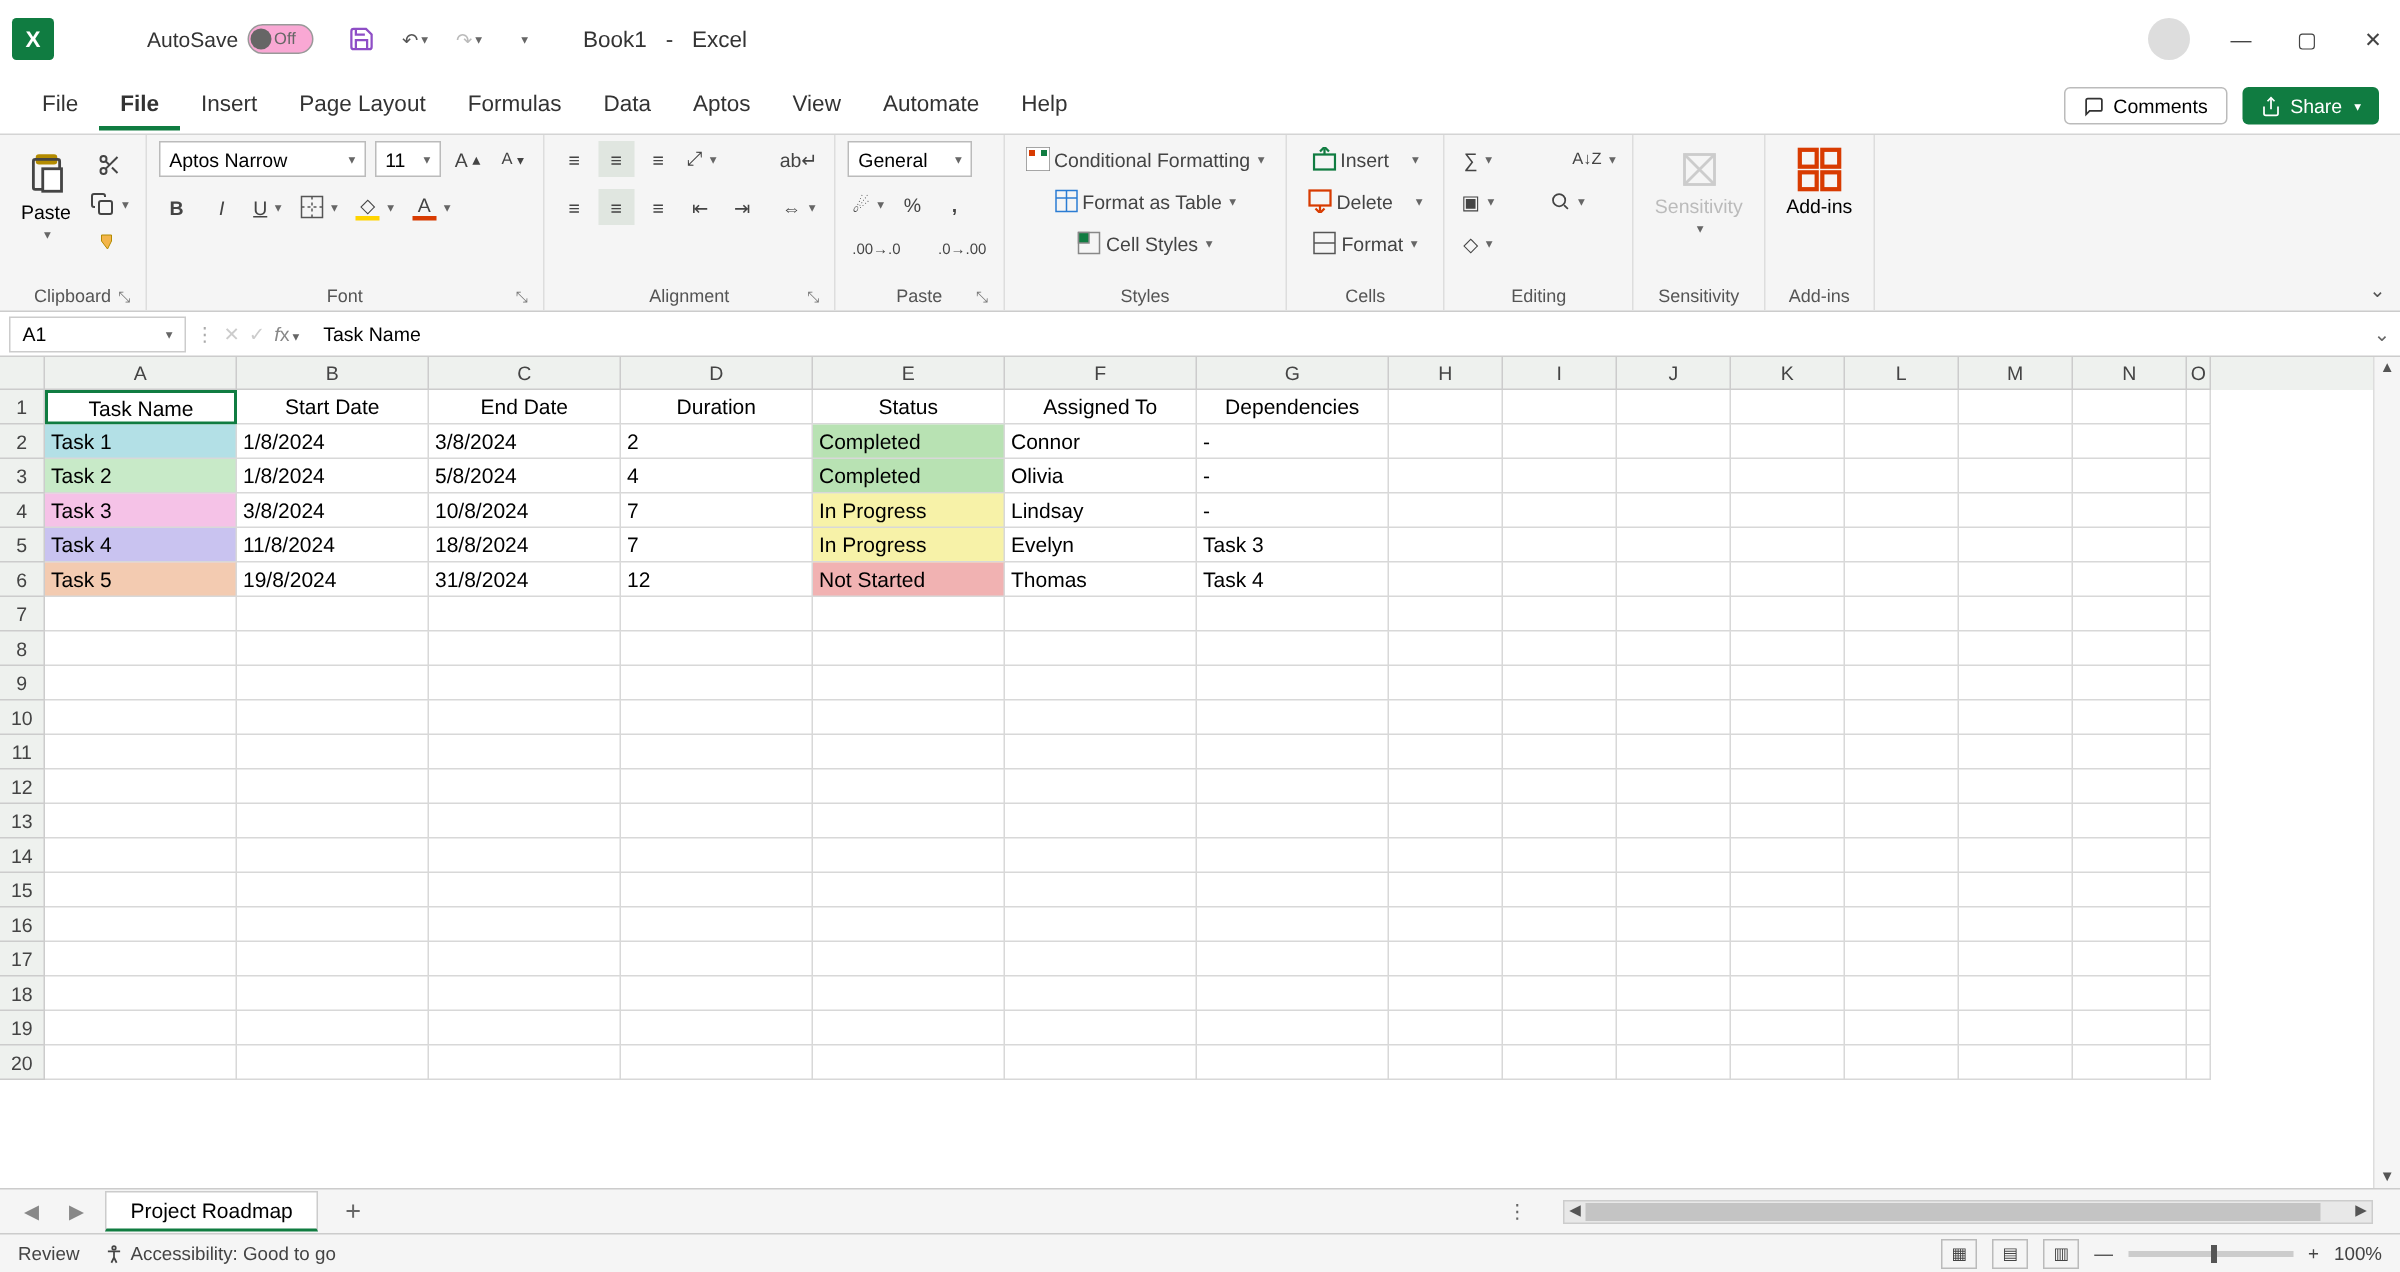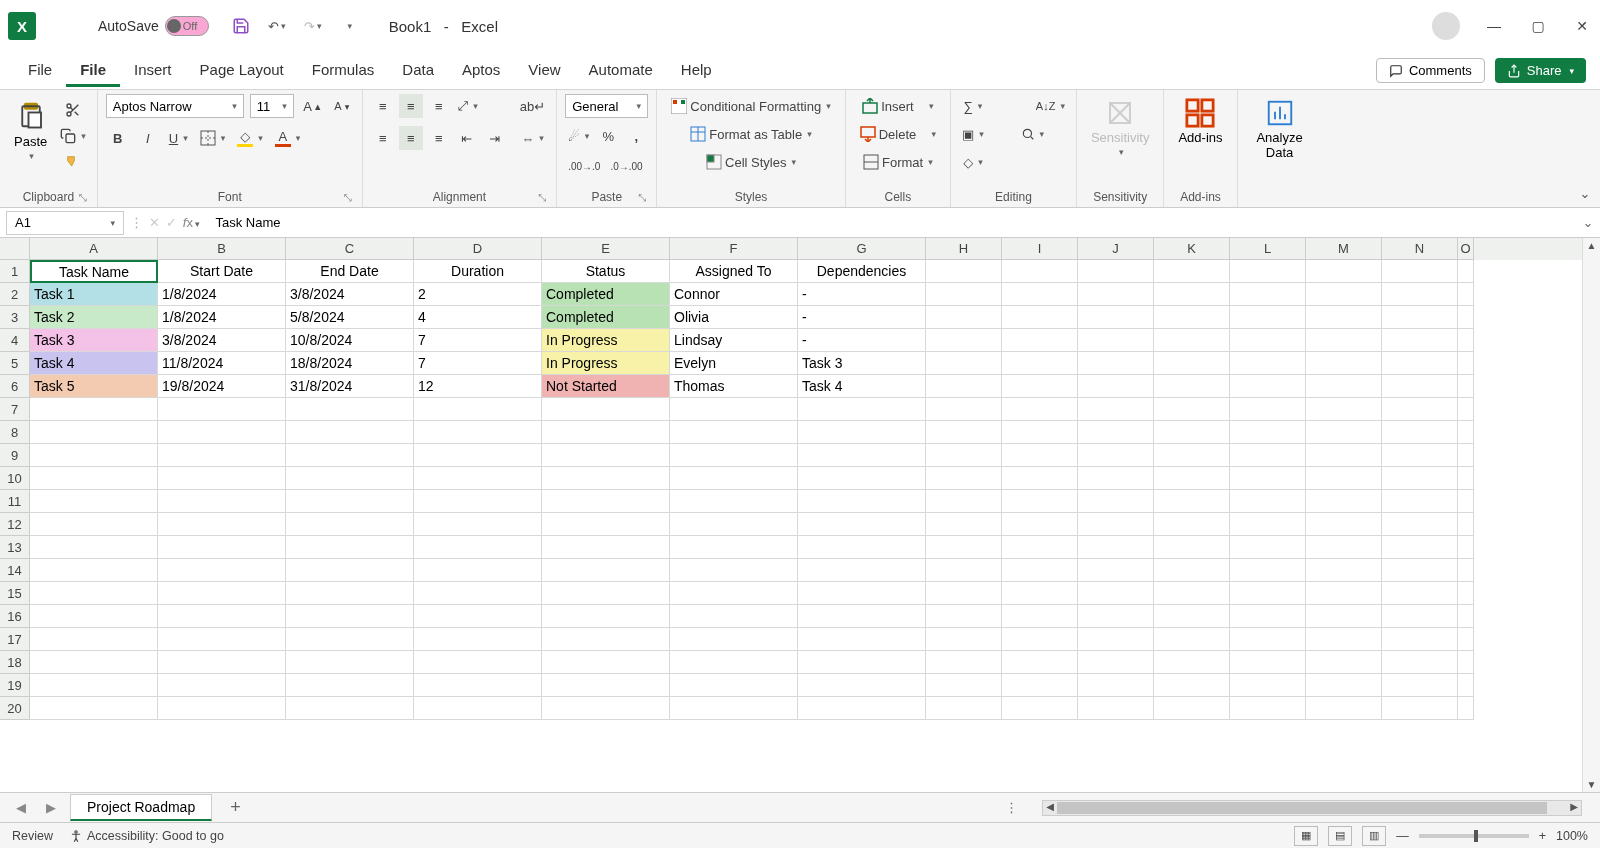--- a/index.html
+++ b/index.html
@@ -268,21 +268,21 @@
           <span>General</span>
           <span class="caret">▾</span>
         </div>
       <div style="display:flex; gap:4px;">
         <div class="rbtn">☄<span class="caret">▾</span></div>
         <div class="rbtn">%</div>
         <div class="rbtn">
             <b>,</b>
           </div>
       </div>
-      <div style="display:flex; gap:4px;">
+      <div style="display:flex; gap:19px;">
         <div class="rbtn" style="font-size:10px;">.00→.0</div>
         <div class="rbtn" style="font-size:10px;">.0→.00</div>
       </div>
     </div>
     <div class="group-label"><span>Paste</span><span class="dlaunch">⤡</span></div>
   </div>
 
   <div class="group">
     <div class="group-body">
         <div class="vcol" style="gap:4px;">
@@ -387,31 +387,20 @@
             <rect x="1" y="9" width="6" height="6"></rect>
             <rect x="9" y="9" width="6" height="6"></rect>
           </svg>
       <span>Add-ins</span>
     </div>
       </div>
     <div class="group-label"><span>Add-ins</span></div>
   </div>
 
   <div class="group" style="border-right:none;">
-    <div class="group-body">
-        <div class="big-btn">
-      <svg width="30" height="30" viewBox="0 0 24 24" fill="none" stroke="#2b7cd3" stroke-width="1.5">
-            <rect x="3" y="3" width="18" height="18"></rect>
-            <line x1="8" y1="17" x2="8" y2="11"></line>
-            <line x1="12" y1="17" x2="12" y2="7"></line>
-            <line x1="16" y1="17" x2="16" y2="13"></line>
-          </svg>
-      <span style="width:56px;">Analyze Data</span>
-    </div>
-      </div>
     <div class="group-label"></div>
   </div>
   <div class="ribbon-collapse">⌄</div>
 </div>
 
 <div class="formula-row">
   <div class="name-box">
       <span>A1</span>
       <span class="caret">▾</span>
     </div>

